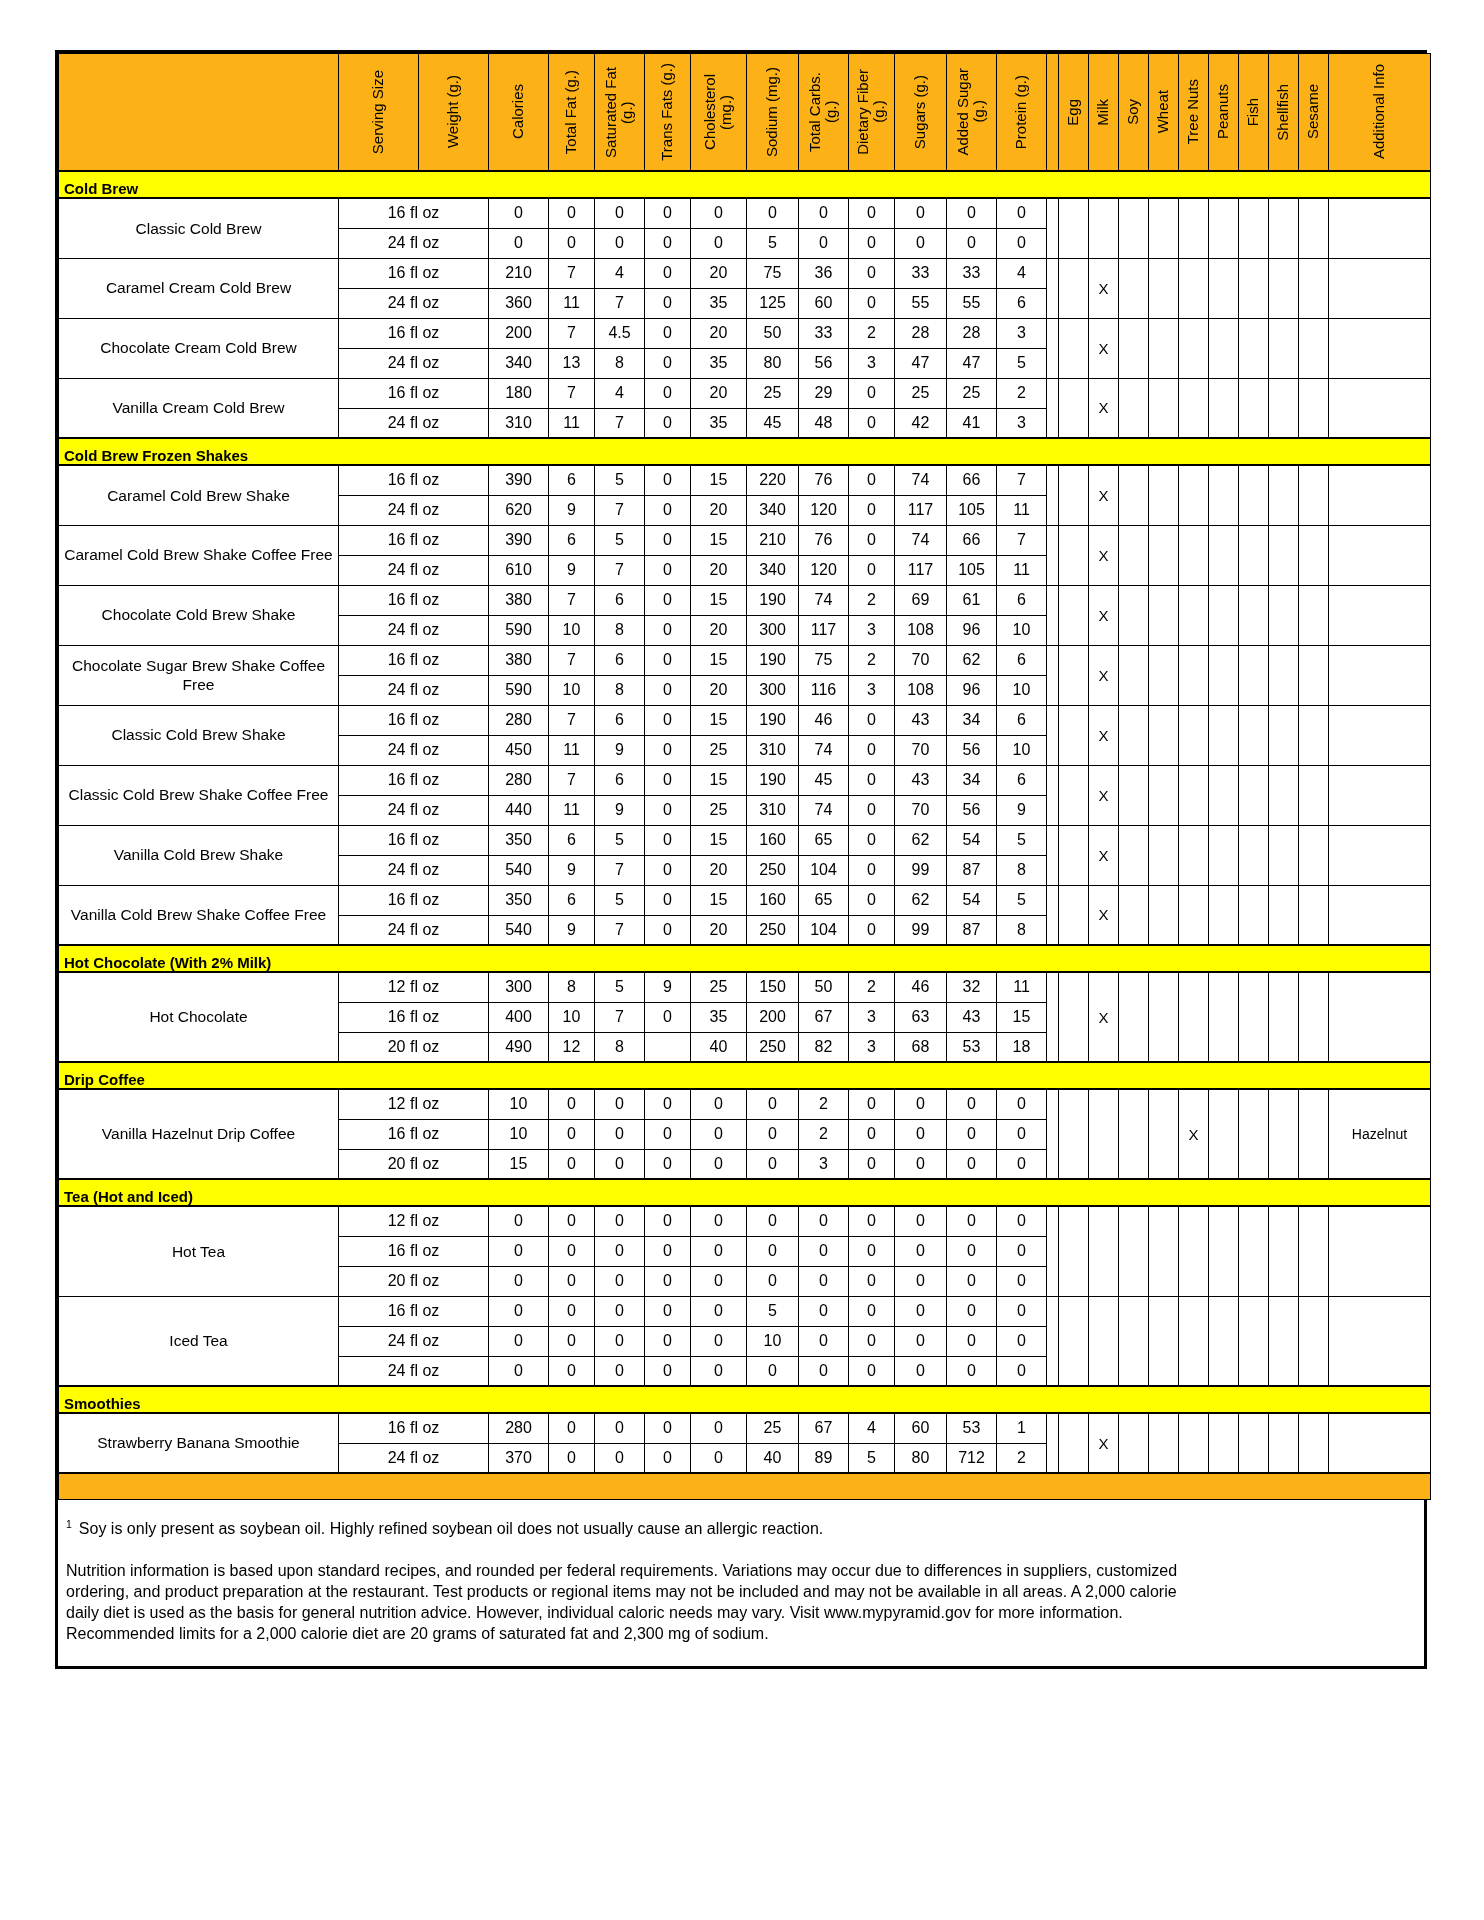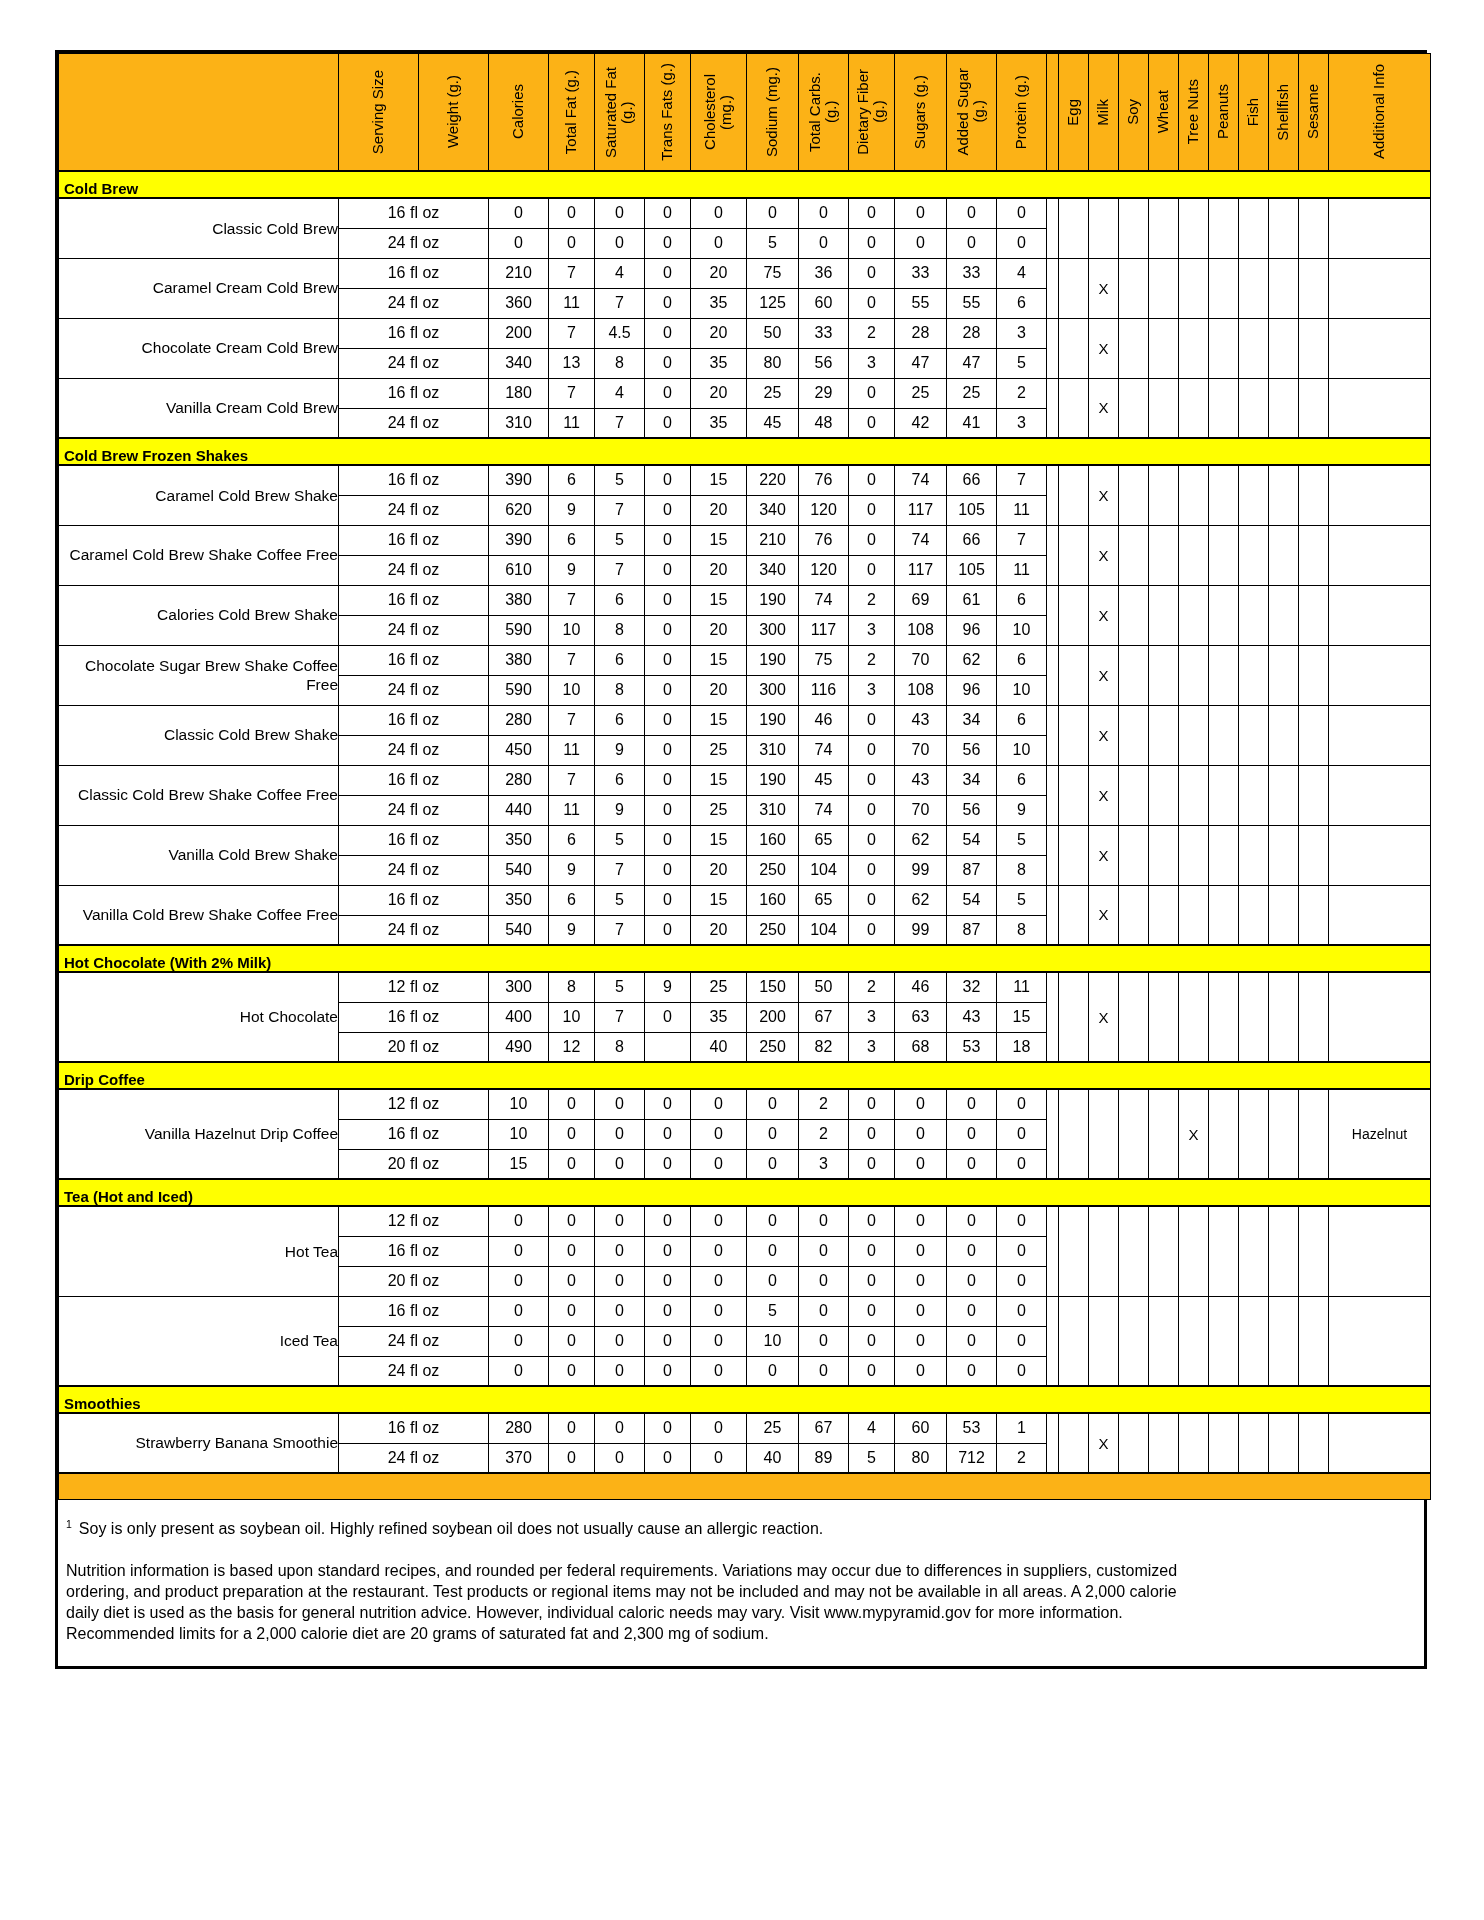--- a/index.html
+++ b/index.html
@@ -27,21 +27,21 @@
     writing-mode:vertical-rl;transform:rotate(180deg);
     white-space:pre-line;line-height:1.08;margin:0 auto;text-align:center;
     max-height:106px;
   }
   tr.band{height:25px;}
   tr.band td{
     background:var(--section-yellow);border-top:2px solid #000;border-bottom:2px solid #000;
     font-weight:bold;font-size:15px;text-align:left;padding:8px 0 0 5px;
   }
   tr.data{height:30px;font-size:16px;}
-  td.name-cell{text-align:right;padding:1px 5px;font-size:15.5px;line-height:1.25;vertical-align:middle;background:#fff;}
+  td.name-cell{text-align:center;padding:1px 5px;font-size:15.5px;line-height:1.25;vertical-align:middle;background:#fff;}
   td.serv,td.val{text-align:center;vertical-align:middle;background:#fff;}
   td.pt{border-top:2px solid #000;}
   td.it{border-top:1px solid var(--inner-gray);}
   td.gap{border-top:none;border-bottom:none;background:#fff;}
   td.alg{text-align:center;font-size:15px;vertical-align:middle;background:#fff;}
   td.addl{text-align:center;font-size:14px;vertical-align:middle;background:#fff;}
   tr.footer-band{height:26px;}
   tr.footer-band td{background:var(--header-amber);border-top:2px solid #000;border-bottom:1px solid #000;}
   .notes{padding:18px 12px 22px 8px;font-size:16px;}
   .note{margin:0 0 20px 0;line-height:1.3;}
@@ -401,21 +401,21 @@
           <td class="val it">0</td>
           <td class="val it">20</td>
           <td class="val it">340</td>
           <td class="val it">120</td>
           <td class="val it">0</td>
           <td class="val it">117</td>
           <td class="val it">105</td>
           <td class="val it">11</td>
         </tr>
         <tr class="data">
-          <td class="name-cell pt" rowspan="2">Calories Cold Brew Shake</td>
+          <td class="name-cell pt" rowspan="2">Chocolate Cold Brew Shake</td>
           <td class="serv pt" colspan="2">16 fl oz</td>
           <td class="val pt">380</td>
           <td class="val pt">7</td>
           <td class="val pt">6</td>
           <td class="val pt">0</td>
           <td class="val pt">15</td>
           <td class="val pt">190</td>
           <td class="val pt">74</td>
           <td class="val pt">2</td>
           <td class="val pt">69</td>

